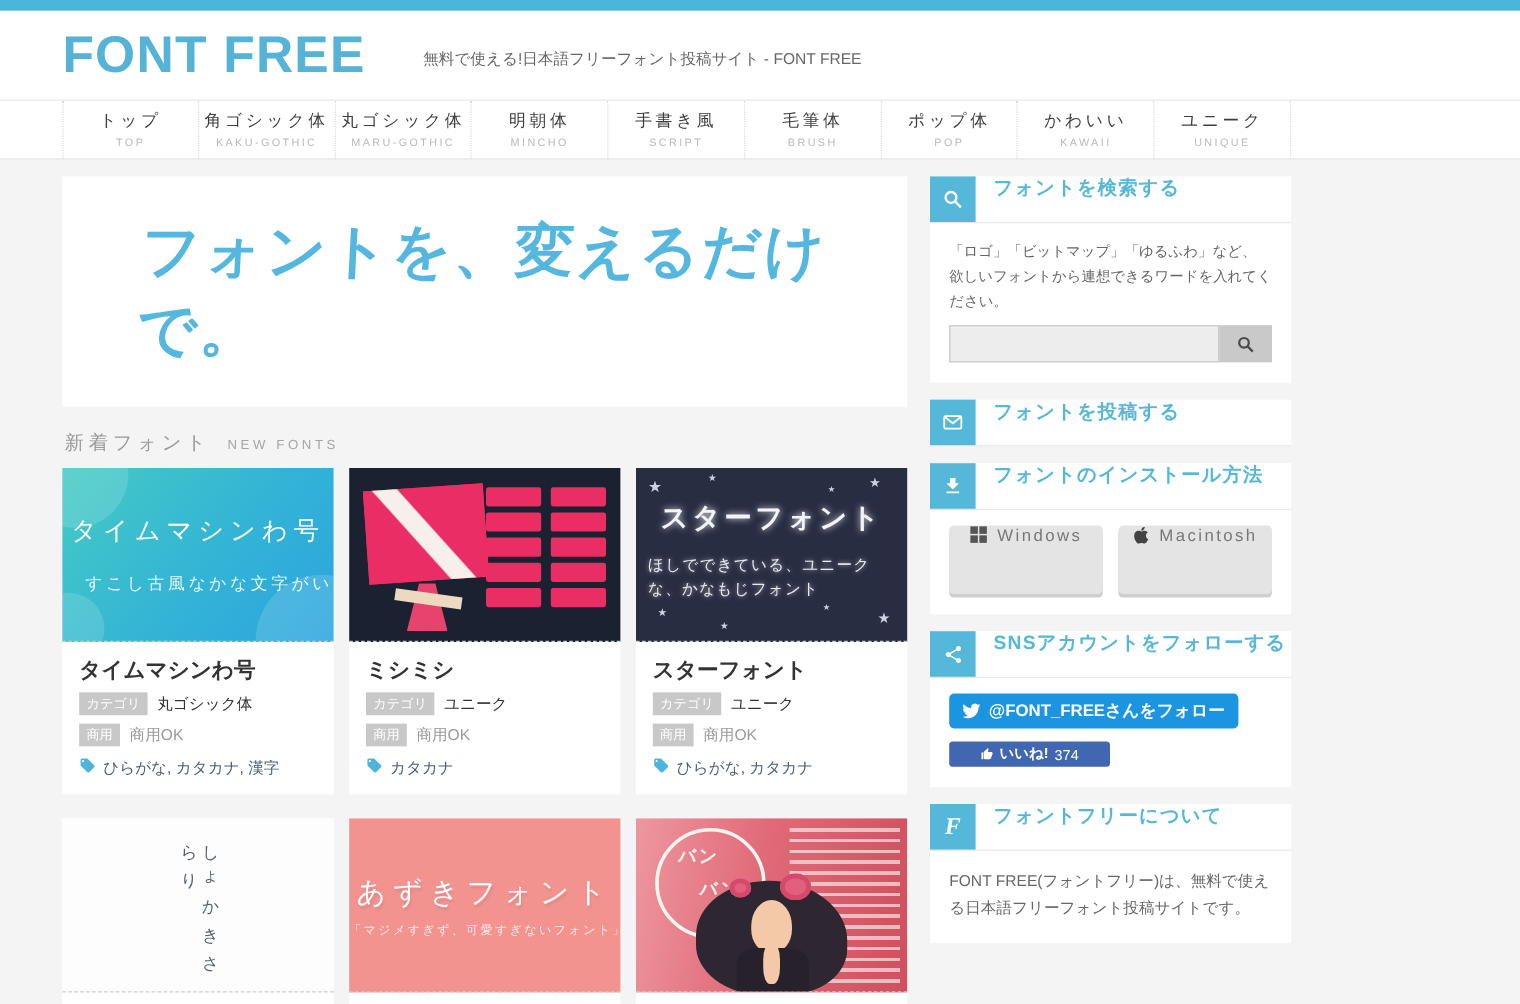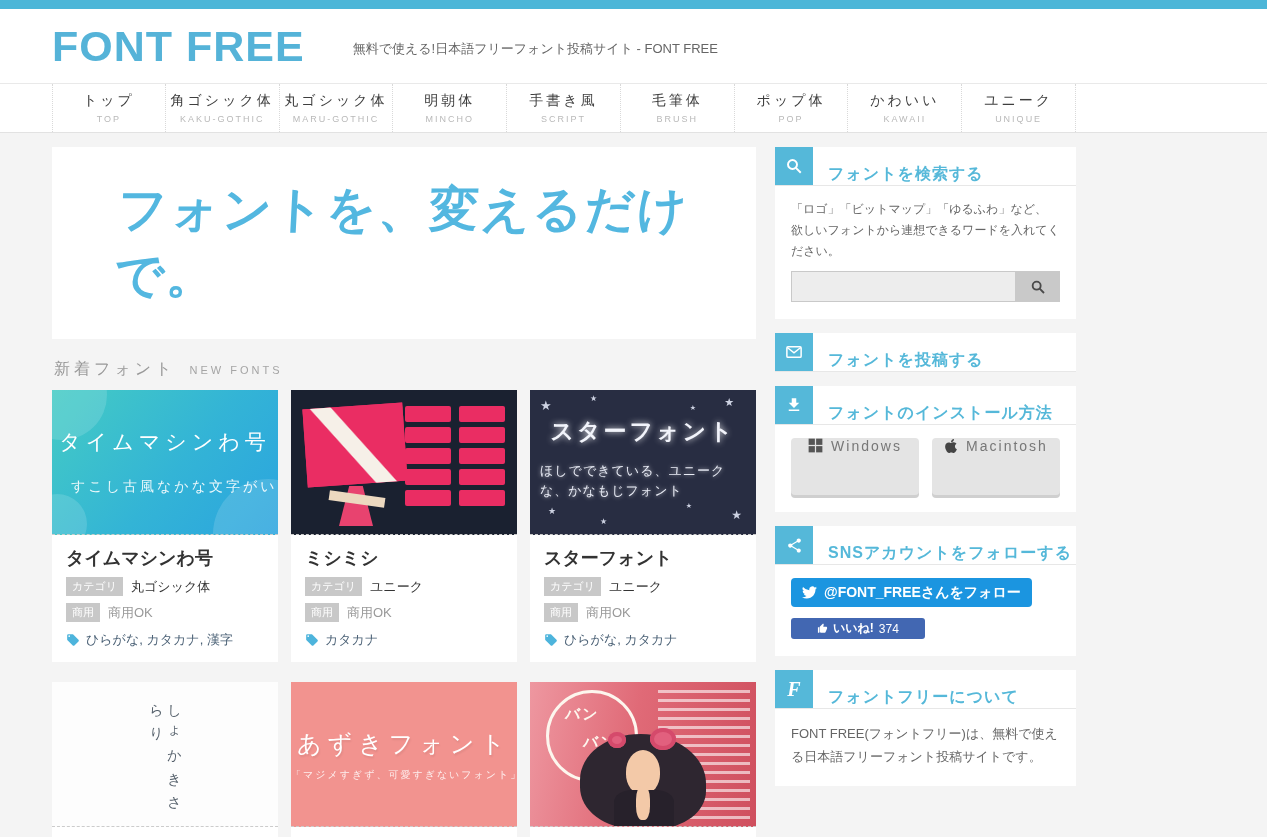--- a/index.html
+++ b/index.html
@@ -43,21 +43,21 @@
   
   .grid { display:flex; flex-wrap:wrap; gap:20px 13px; }
   .card { width:226px; background:#fff; }
   .card-img { height:145px; position:relative; overflow:hidden; border-bottom:1px dashed #ccc; display:block; }
   .card-body { padding:11px 14px 13px; }
   .card-title { font-size:18px; font-weight:bold; color:#333; text-decoration:none; display:block; }
   .meta-row { margin-top:7px; font-size:13px; display:flex; align-items:center; }
   .badge { background:#c8c8c8; color:#fff; font-size:11px; padding:2px 6px; margin-right:8px; }
   .meta-cat { color:#333; text-decoration:none; }
   .meta-lic { color:#999; }
-  .tag-row { margin-top:9px; font-size:13px; display:flex; align-items:center; gap:6px; }
+  .tag-row { margin-top:9px; font-size:13px; display:flex; gap:6px; }
   .tag-row a { color:#4a6075; text-decoration:none; }
 
   
   .img-timemachine { background:linear-gradient(130deg,#44cbc4 0%,#33b4d6 55%,#2ba4df 100%); }
   .img-timemachine .blob { position:absolute; background:rgba(255,255,255,.14); border-radius:50%; }
   .img-timemachine .b1 { width:90px; height:90px; left:-35px; top:-40px; }
   .img-timemachine .b2 { width:110px; height:110px; right:-45px; bottom:-55px; }
   .img-timemachine .b3 { width:60px; height:60px; left:-25px; bottom:-20px; }
   .ct-main { position:absolute; left:0; right:0; top:38px; text-align:center; color:#fff;
              font-size:21px; letter-spacing:5px; font-weight:300; white-space:nowrap; }
@@ -114,21 +114,21 @@
   .img-banban .rose { position:absolute; width:26px; height:22px; background:#e2607e; border-radius:50%;
       box-shadow:inset 0 0 0 4px #d54a6b; }
   .img-banban .r1 { left:120px; top:46px; } .img-banban .r2 { left:78px; top:50px; width:18px; height:16px; }
   .img-banban .bodyv { position:absolute; left:84px; top:108px; width:60px; height:40px; background:#27212b;
       border-radius:30% 30% 0 0; }
   .img-banban .hands { position:absolute; left:106px; top:104px; width:14px; height:34px; background:#f3c9a8;
       border-radius:40%; }
 
   
   .box { background:#fff; margin-bottom:14px; }
-  .box-head { display:flex; align-items:flex-end; border-bottom:1px solid #e7e7e7; }
+  .box-head { display:flex; align-items:flex-start; border-bottom:1px solid #e7e7e7; }
   .box-ico { width:38px; height:38px; background:#55b8d9; display:flex; align-items:center;
              justify-content:center; flex:0 0 auto; color:#fff; }
   .box-title { color:#55b8d9; font-size:16px; font-weight:bold; margin-left:15px; letter-spacing:1px; }
   .box-body { padding:13px 16px 17px; }
   .srch-desc { font-size:12px; color:#666; line-height:1.75; }
   .srch-row { display:flex; margin-top:9px; }
   .srch-input { flex:1; height:31px; border:1px solid #c9c9c9; background:#ededed; padding:0 8px;
                 font-size:13px; outline:none; }
   .srch-btn { width:44px; height:31px; background:#c9c9c9; border:none; display:flex; align-items:center;
               justify-content:center; cursor:pointer; }

